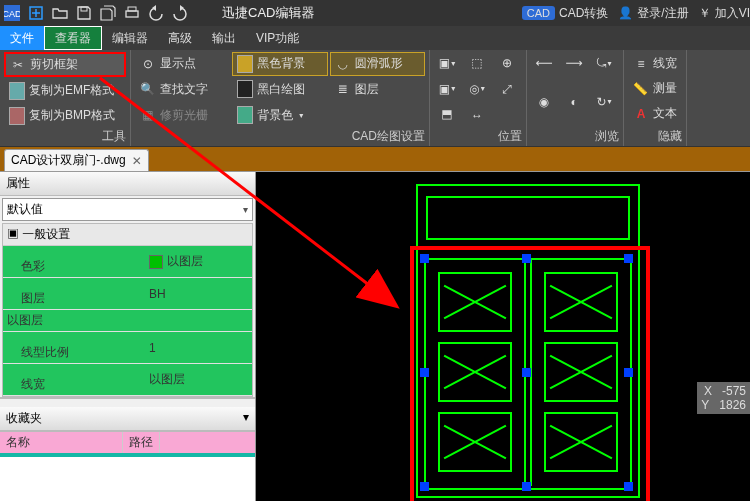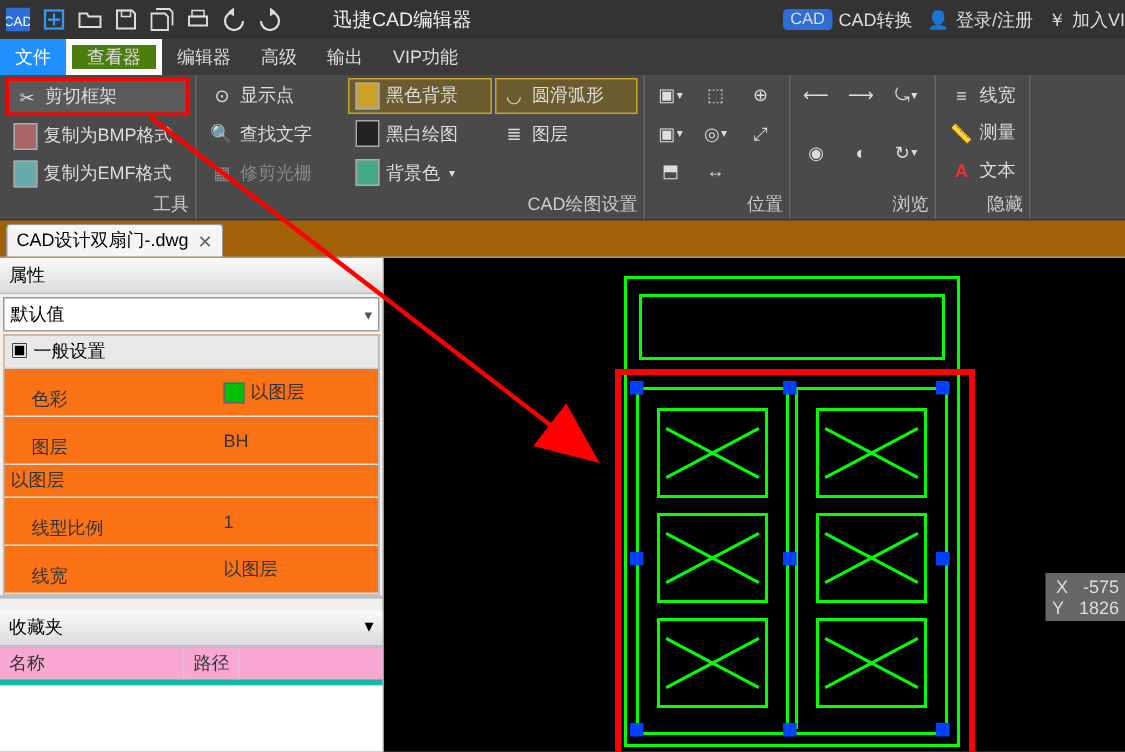--- a/index.html
+++ b/index.html
@@ -14,21 +14,21 @@
 .titlebar .tb-icon{width:22px;height:20px;margin:0 1px;display:flex;align-items:center;justify-content:center}
 .titlebar .tb-icon svg{width:16px;height:16px}
 .app-title{flex:0 0 auto;margin-left:30px;margin-right:20px;font-size:13px;color:#eee}
 .right-tools{display:flex;align-items:center;gap:4px;margin-left:auto}
 .right-tools span{color:#ddd}
 .cad-badge{background:#2e6cd6;color:#fff;border-radius:3px;padding:1px 5px;font-size:11px}
 
 .menubar{height:24px;background:#3b3b3b;display:flex;align-items:stretch;color:#ddd}
 .menubar .mitem{padding:0 10px;display:flex;align-items:center;cursor:default}
 .menubar .mitem.active{background:var(--tab-blue);color:#fff}
-.menubar .mitem.viewer{background:#4d7c0f;border:4px solid #ffffff}
+.menubar .mitem.viewer{background:#15803d;border:1px solid #ffffff}
 
 .ribbon{height:96px;background:#4a4a4a;display:flex;border-bottom:1px solid #333}
 .rgroup{display:flex;flex-direction:column;border-right:1px solid #666;padding:2px 4px 0}
 .rgroup .body{flex:1;display:flex;flex-direction:column;gap:2px}
 .rgroup .caption{text-align:right;color:#ccc;font-size:12px;padding:1px 0}
 .rbtn{display:flex;align-items:center;gap:4px;padding:2px 4px;color:#ddd;border:1px solid transparent}
 .rbtn .ico{width:16px;height:16px;display:inline-flex;align-items:center;justify-content:center}
 .rbtn.sel{background:#6a5c2e;border:1px solid #c9a227}
 .rbtn.hl{border:2px solid var(--red-highlight);background:#5a5a5a}
 .icoblk{width:16px;height:16px;background:#888;display:inline-block;border:1px solid #aaa}
@@ -42,21 +42,21 @@
 
 .doctabs{height:24px;background:#a16207;display:flex;align-items:flex-end;border-bottom:1px solid #999}
 .doctab{background:#f5f5f5;border:1px solid #999;border-bottom:none;padding:2px 6px;display:flex;align-items:center;gap:6px;margin-left:4px;border-radius:3px 3px 0 0;font-size:12px}
 .doctab .close{color:#666}
 
 .workspace{position:relative;height:calc(501px - 26px - 24px - 96px - 24px);display:flex}
 .leftpanel{width:255px;background:#f0f0f0;display:flex;flex-direction:column;border-right:1px solid #999}
 .panel-title{background:linear-gradient(#fafafa,#dcdcdc);padding:3px 6px;border-bottom:1px solid #bbb;font-size:12px}
 .combo{background:#fff;border:1px solid #999;margin:2px;padding:2px 4px;display:flex;justify-content:space-between;align-items:center}
 .combo .caret{font-size:10px;color:#555}
-.propgrid{border:1px solid #bbb;margin:0 2px;background:#f97316}
+.propgrid{border:1px solid #bbb;margin:0 2px;background:#22c55e}
 .propgrid .section{background:#e8e8e8;padding:2px 4px;border-bottom:1px solid #ccc}
 .propgrid .row{display:flex;border-bottom:1px solid #e0e0e0}
 .propgrid .k{width:120px;padding:12px 4px 2px 18px;color:#333}
 .propgrid .v{flex:1;padding:2px 4px;color:#333;display:flex;align-items:center;gap:4px}
 .colorbox{width:12px;height:12px;background:#00c000;border:1px solid #666}
 .fav{margin-top:8px}
 .favhead{display:flex;background:#f9a8d4;border-top:1px solid #bbb;border-bottom:4px solid #14b8a6}
 .favhead div{padding:2px 6px;border-right:1px solid #ccc;font-size:12px;color:#333}
 .favbody{flex:1;background:#fff;min-height:80px}
 .divider{height:4px;background:#d6d6d6;border-top:1px solid #bbb;border-bottom:1px solid #bbb}
@@ -146,29 +146,29 @@
 
 <div class="ribbon">
   <div class="rgroup g-tools">
     <div class="body">
       <div class="rbtn hl">
           <span class="ico">✂</span>
           <span>剪切框架</span>
         </div>
       <div class="rbtn">
           <span class="ico">
+            <span class="icoblk" style="background:#6aa"></span>
+          </span>
+          <span>复制为EMF格式</span>
+        </div>
+      <div class="rbtn">
+          <span class="ico">
             <span class="icoblk" style="background:#a66"></span>
           </span>
           <span>复制为BMP格式</span>
-        </div>
-      <div class="rbtn">
-          <span class="ico">
-            <span class="icoblk" style="background:#6aa"></span>
-          </span>
-          <span>复制为EMF格式</span>
         </div>
     </div>
     <div class="caption">工具</div>
   </div>
 
   <div class="rgroup g-cad" style="width:290px">
     <div class="body">
       <div class="rbtn">
           <span class="ico">⊙</span>
           <span>显示点</span>

